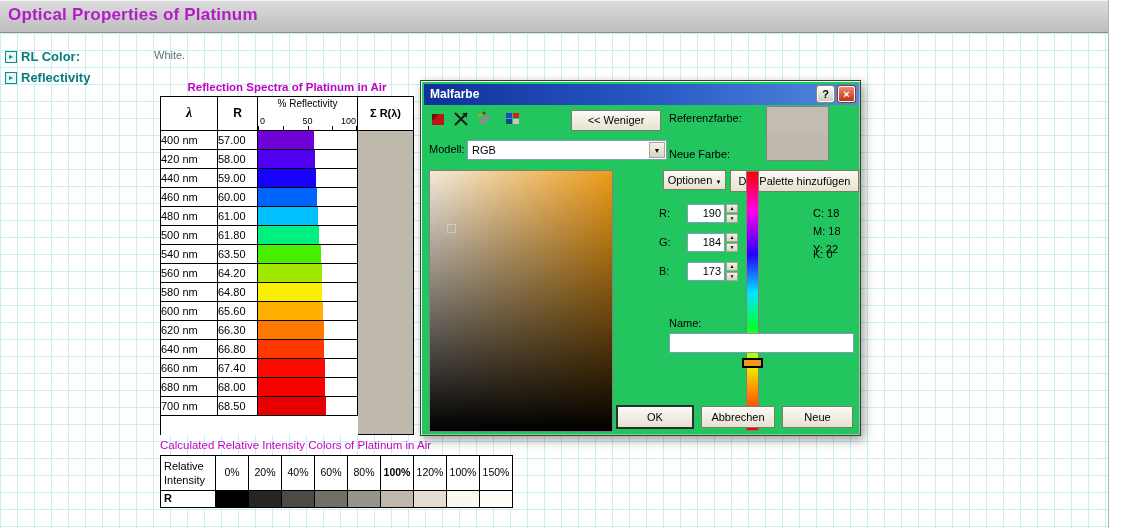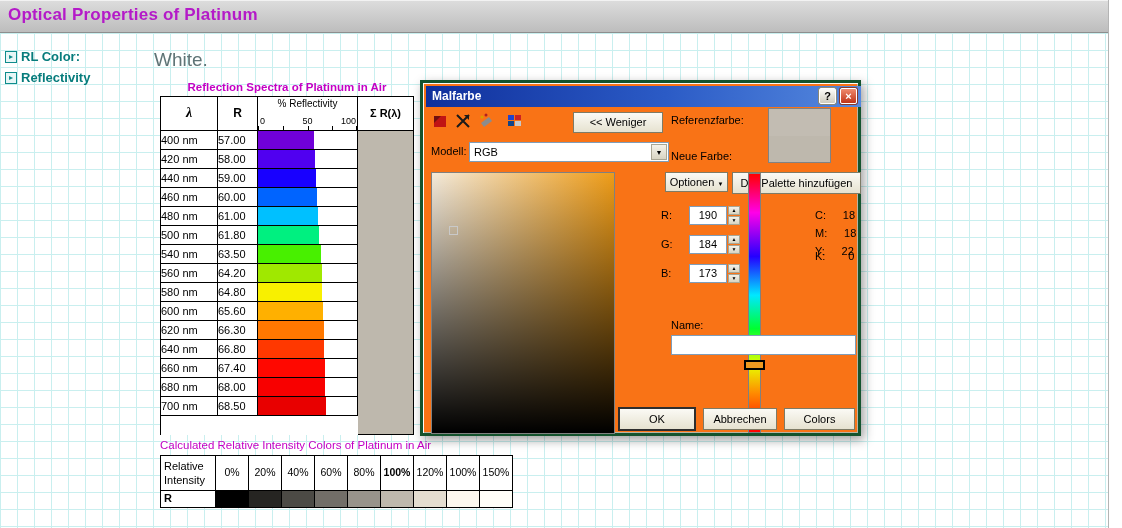--- a/index.html
+++ b/index.html
@@ -16,21 +16,21 @@
 
   
   .canvas{position:absolute;left:0;top:33px;width:1108px;height:495px;background-color:#fff;
     background-image:linear-gradient(#C9EFEF 1px,transparent 1px),
                      linear-gradient(90deg,#C9EFEF 1px,transparent 1px);
     background-size:17px 17px}
 
   .mini-icon{position:absolute;width:12px;height:12px;border:1px solid #0E8C8C;
     background:#E6F6F6;color:#0E8C8C;font-size:8px;line-height:10px;text-align:center;cursor:pointer}
   .prop-label{position:absolute;font-size:13px;font-weight:bold;color:#067C7C}
-  .prop-value{position:absolute;font-size:19px;color:#5F7476}
+  .prop-value{position:absolute;font-size:11px;color:#5F7476}
 
   .spec-heading{position:absolute;left:160px;width:254px;text-align:center;
     font-size:11.5px;font-weight:bold;color:#C400C4}
   .left-heading{position:absolute;left:160px;font-size:11.5px;font-weight:normal;color:#C400C4}
 
   
   .spec-table{position:absolute;left:160px;top:63px;width:254px;background:#fff;
     border-top:1px solid #000;border-left:1px solid #000}
   .sheader{display:flex;height:34px}
   .hcell{border-right:1px solid #000;border-bottom:1px solid #000;background:#fff;
@@ -59,22 +59,22 @@
     border-top:1px solid #000;border-left:1px solid #000}
   .int-row{display:flex}
   .icell{border-right:1px solid #000;border-bottom:1px solid #000;background:#fff}
   .ilabel{width:55px;height:35px;font-size:11px;line-height:14px;padding:3px 0 0 3px}
   .ihead{width:33px;height:35px;font-size:10.5px;text-align:center;line-height:33px}
   .ihead.bold{font-weight:bold}
   .irlabel{width:55px;height:17px;font-size:11px;font-weight:bold;padding-left:3px;line-height:15px}
   .iswatch{width:33px;height:17px}
 
   
-  .dialog{position:absolute;left:420px;top:80px;width:441px;height:356px;background:#f97316;
-    border:3px solid #14532d;
+  .dialog{position:absolute;left:420px;top:80px;width:441px;height:356px;background:#22c55e;
+    border:1px solid #14532d;
     box-shadow:inset 1px 1px 0 #FBFAF6,inset -1px -1px 0 #B8B4A4,3px 4px 10px rgba(0,0,0,.38)}
   .titlebar{position:absolute;left:3px;top:3px;width:435px;height:21px;color:#fff;
     background:linear-gradient(90deg,#10309C 0%,#2B5BC6 55%,#5588DE 100%);
     font-size:12px;font-weight:bold;line-height:21px;padding-left:6px;cursor:default}
   .tb-btn{position:absolute;top:2px;width:17px;height:16px;font-size:11px;line-height:14px;
     text-align:center;border-radius:2px;cursor:pointer}
   .tb-help{right:25px;background:linear-gradient(#FDFDFA,#CFCCBE);border:1px solid #FFF;
     box-shadow:0 0 0 1px #8A8878;color:#000;font-weight:bold}
   .tb-close{right:4px;background:linear-gradient(#F08B6E,#C03318);border:1px solid #FFF;
     box-shadow:0 0 0 1px #8A3A2A;color:#fff;font-weight:bold}
@@ -91,30 +91,30 @@
   .combo-arrow{position:absolute;right:1px;top:1px;width:16px;height:16px;
     background:linear-gradient(#F4F2EA,#D8D4C2);border:1px solid #A9A694;
     font-size:7px;line-height:15px;text-align:center}
   .color-field{position:absolute;left:8px;top:89px;width:184px;height:262px;
     border:1px solid #808080;cursor:crosshair;
     background:linear-gradient(to bottom,rgba(0,0,0,0) 0%,#000 100%),
                linear-gradient(to right,#F4EADA,#EE9C18)}
   .field-marker{position:absolute;left:17px;top:53px;width:9px;height:9px;border:1px solid #C9C9C9}
   .chan-label{position:absolute;font-size:11px}
   .chan-box{position:absolute;width:38px;height:19px;background:#fff;border:1px solid #7F9DB9;
-    font-size:11px;line-height:17px;text-align:right;padding-right:9px}
+    font-size:11px;line-height:17px;text-align:right;padding-right:3px}
   .spin{position:absolute;width:12px;height:19px}
   .spin div{height:9px;margin-bottom:1px;background:linear-gradient(#F4F2EA,#D8D4C2);
     border:1px solid #A9A694;font-size:5px;line-height:7px;text-align:center;cursor:pointer}
   .hue-strip{position:absolute;left:325px;top:90px;width:13px;height:260px;border:1px solid #808080;
     background:linear-gradient(to bottom,#FF0000 0%,#FF00E8 15%,#2400FF 32%,#00E8FF 47%,
       #00FF30 60%,#E8FF00 74%,#FF8A00 85%,#FF0000 100%);cursor:pointer}
   .hue-marker{position:absolute;left:-5px;top:186px;width:21px;height:10px;border:2px solid #000;background:#EE9820}
   .cmyk-row{position:absolute;font-size:11px}
-  .cmyk-value{display:inline-block;width:26px;text-align:right}
+  .cmyk-value{display:inline-block;width:26px;text-align:left}
   .txt-input{position:absolute;left:248px;top:252px;width:185px;height:20px;background:#fff;
     border:1px solid #7F9DB9;font-size:11px;padding:0 3px;font-family:inherit}
 </style>
 </head>
 <body>
 
 <div class="page-header">
   <div class="page-title" style="color: rgb(180, 26, 200);">Optical Properties of Platinum</div>
 </div>
 <div class="right-strip"></div>
@@ -393,14 +393,14 @@
   <div class="cmyk-row" style="left:392px;top:167px">
     <span>K:</span>
     <span class="cmyk-value">0</span>
   </div>
 
   <span class="dlabel" style="left:248px;top:236px">Name:</span>
   <input class="txt-input" type="text" value="" style="">
 
   <button class="xbtn default" style="left:196px;top:325px;width:76px;height:22px">OK</button>
   <button class="xbtn" style="left:280px;top:325px;width:74px;height:22px">Abbrechen</button>
-  <button class="xbtn" style="left:361px;top:325px;width:71px;height:22px">Colors</button>
+  <button class="xbtn" style="left:361px;top:325px;width:71px;height:22px">Neue</button>
 </div>
 
 </body></html>

